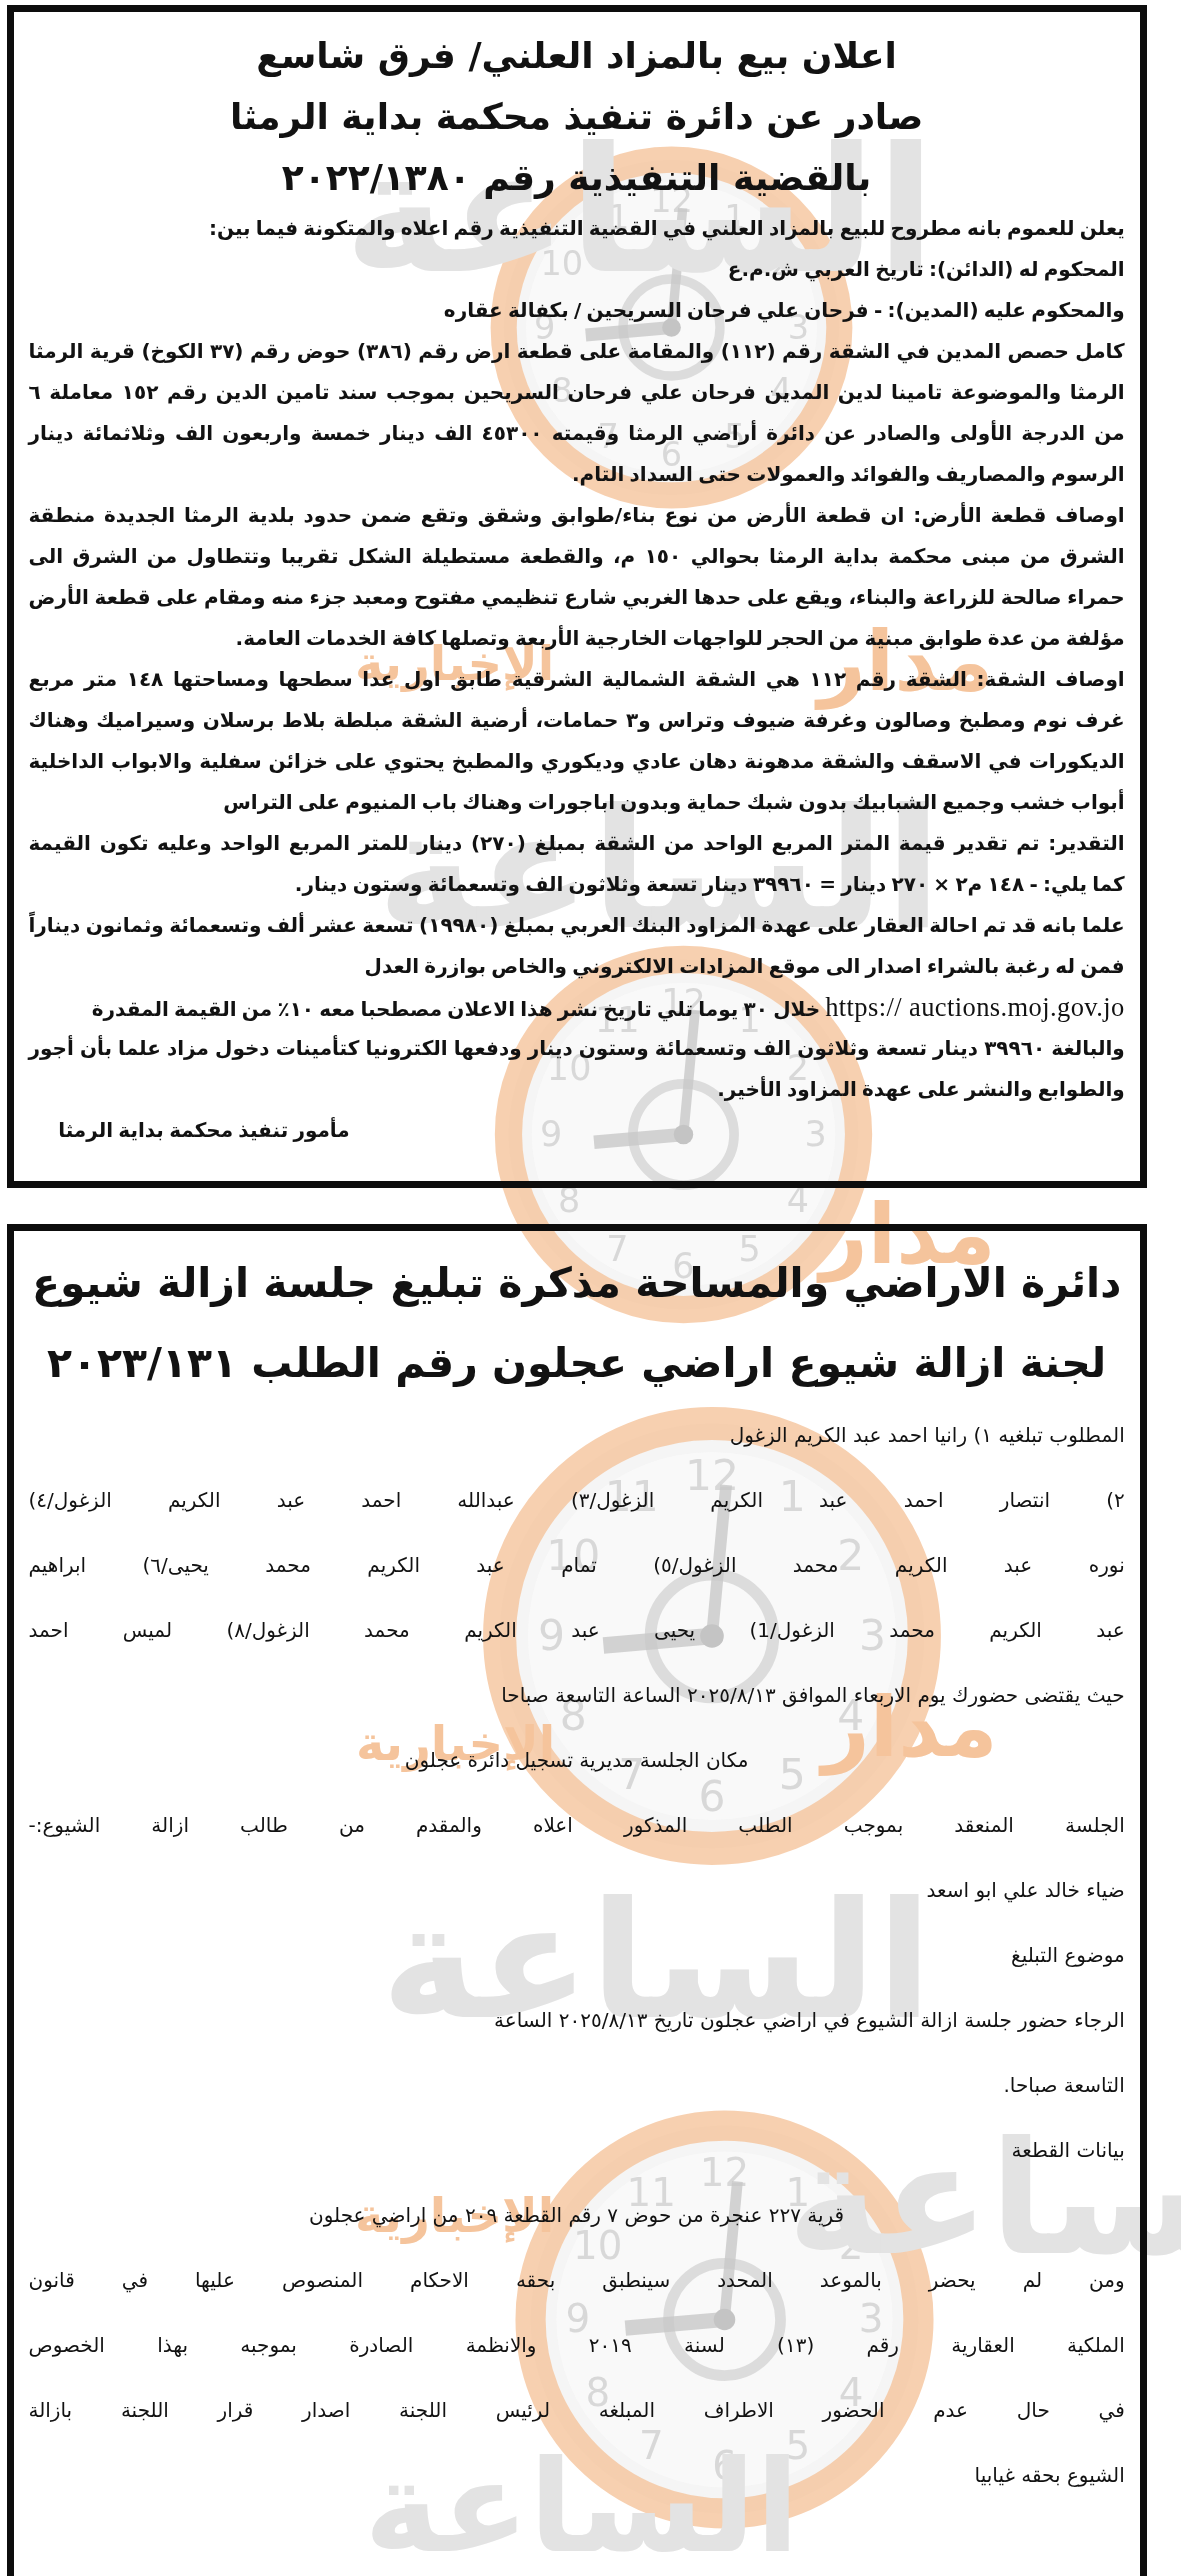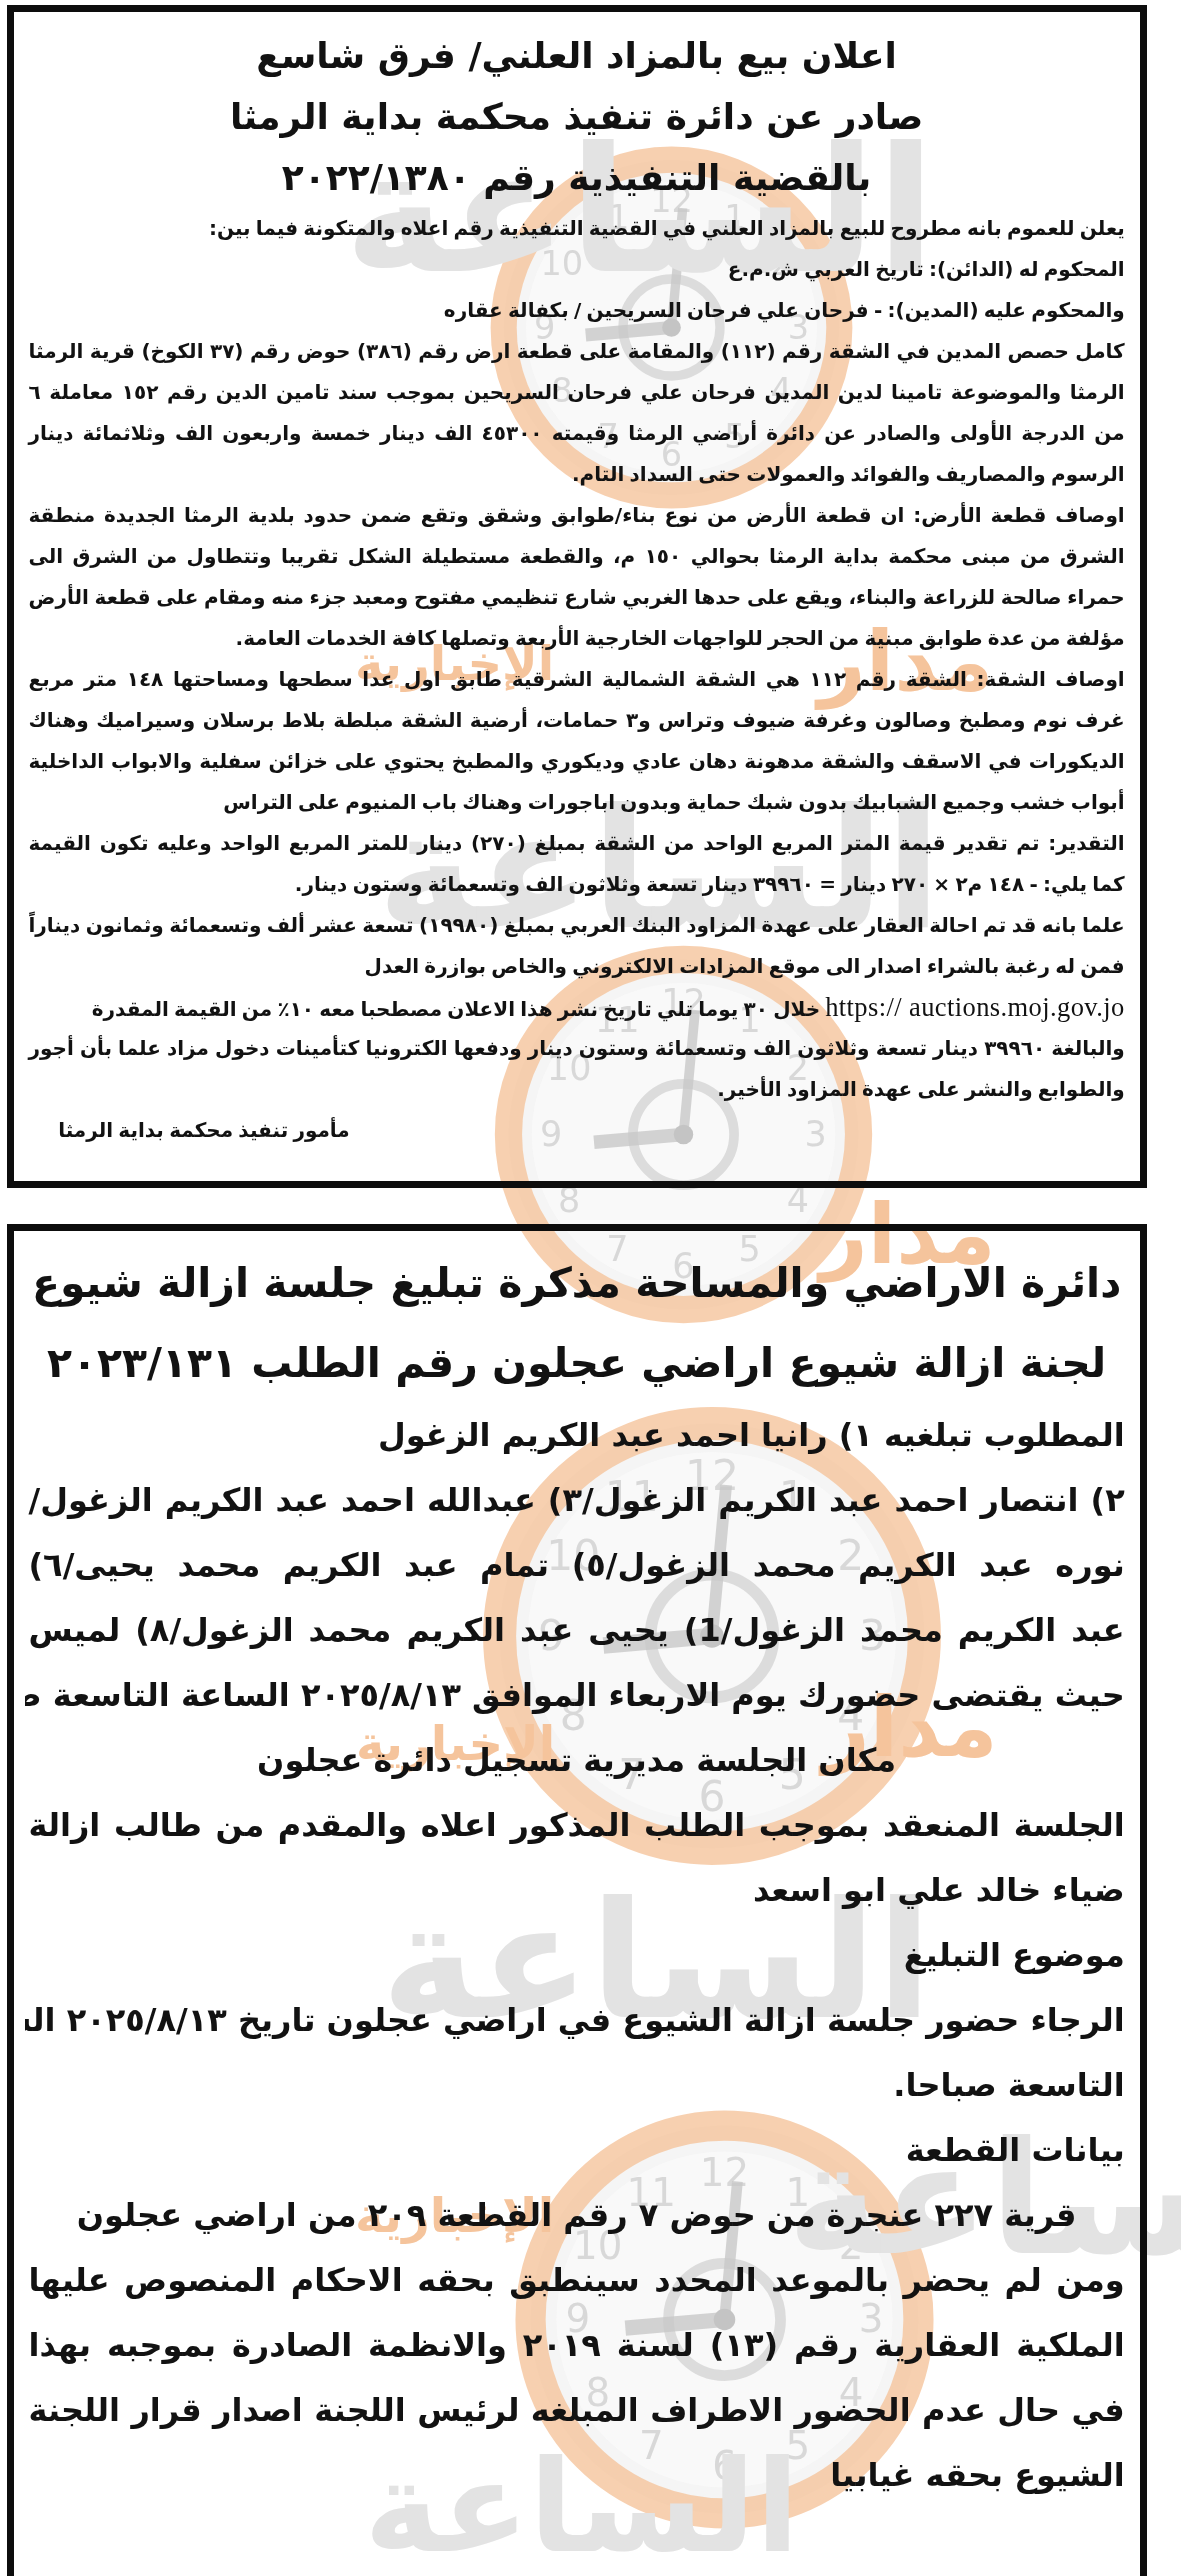--- a/index.html
+++ b/index.html
@@ -19,21 +19,21 @@
   .box1 { top:5px;    height:1183px; padding:13.3px 11.6px 0 11.6px; }
   .box2 { top:1224px; height:1688px; padding:11.6px 11.6px 0 11.6px; }
 
   .t1 { height:61px; line-height:61px; font-size:36px; font-weight:bold;
         text-align:center; white-space:nowrap; overflow:hidden; }
   .b1 { height:41px; line-height:41px; font-size:20px; font-weight:bold;
         letter-spacing:-0.2px; word-spacing:-1.7px; overflow:hidden; padding:0 3.3px; }
 
   .t2 { height:80px; line-height:80px; font-size:41px; font-weight:bold;
         text-align:center; white-space:nowrap; overflow:hidden; }
-  .b2 { height:65px; line-height:65px; font-size:32px; font-weight:bold;
+  .b2 { height:65px; line-height:65px; font-size:20px; font-weight:normal;
         letter-spacing:-0.2px; overflow:hidden; padding:0 3.3px; }
 
   .r { text-align:right; white-space:nowrap; }
   .c { text-align:center; white-space:nowrap; }
   .j { text-align:justify; text-align-last:justify; }
   .sig { text-align:left; padding-left:33px; white-space:nowrap; }
 
   .url { font-family:"Liberation Serif", serif; font-weight:normal;
          font-size:26.5px; letter-spacing:0.4px; word-spacing:0; }
 </style>

